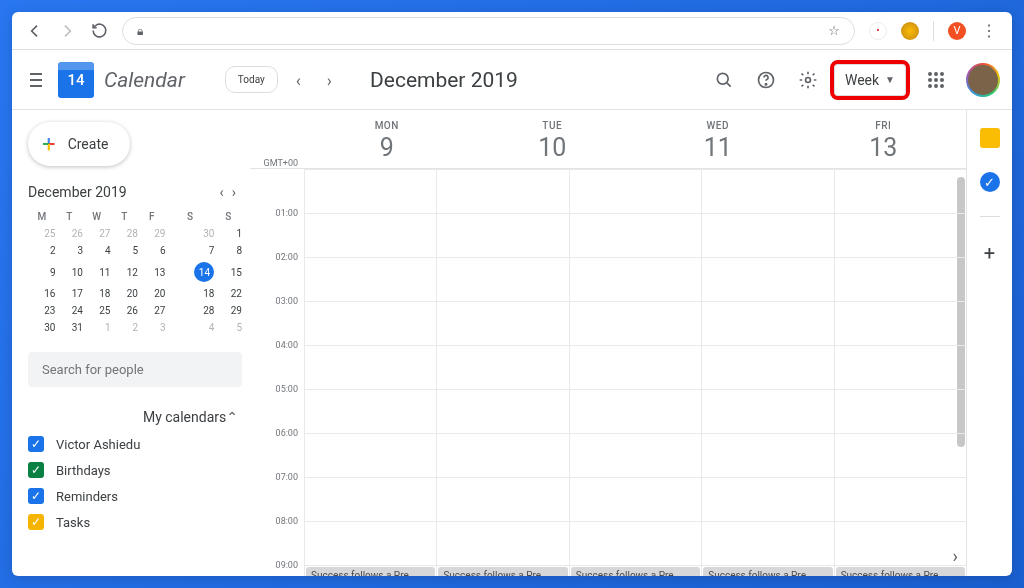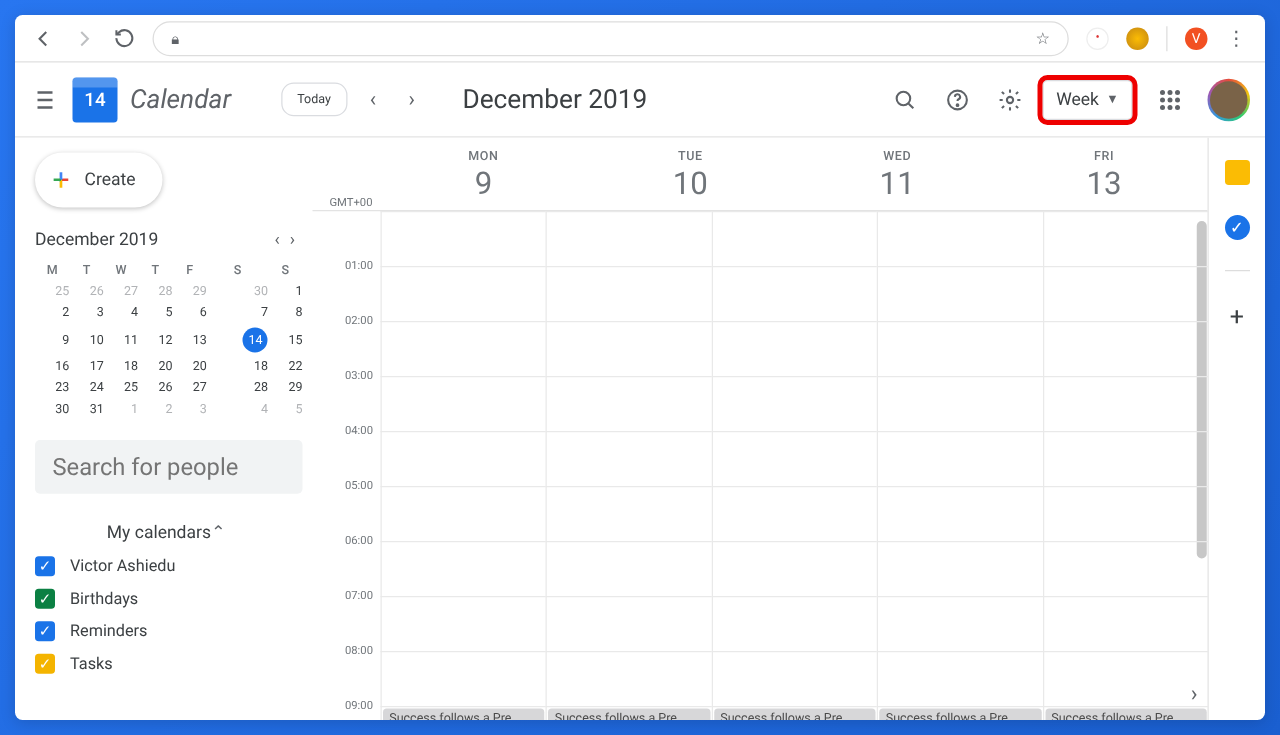--- a/index.html
+++ b/index.html
@@ -29,22 +29,22 @@
 .sidebar { width:238px; padding:12px 8px 0 16px; overflow:auto; }
 .create-btn { display:inline-flex; align-items:center; gap:12px; border:none; box-shadow:0 1px 4px rgba(0,0,0,0.25); border-radius:24px; padding:10px 22px 10px 14px; background:#fff; font-size:14px; color:#3c4043; cursor:pointer; margin-bottom:18px; }
 .plus { font-size:24px; background: conic-gradient(from 45deg, #ea4335 0 25%, #fbbc04 0 50%, #34a853 0 75%, #4285f4 0 100%); -webkit-background-clip: text; color: transparent; font-weight:400; line-height:1; }
 .minihdr { display:flex; align-items:center; justify-content:space-between; font-size:14px; color:#3c4043; padding:0 6px 8px 0; }
 .minihdr .arrows { display:flex; gap:8px; color:#5f6368; }
 .minical { width:100%; border-collapse:collapse; font-size:10px; color:#3c4043; }
 .minical th { font-weight:500; color:#70757a; padding:3px 0; font-size:10px; }
 .minical td { text-align:right; padding:3px 0; cursor:pointer; }
 .minical td.dim { color:#b1b3b6; }
 .minical td.today span { background:#1a73e8; color:#fff; border-radius:50%; display:inline-flex; width:20px; height:20px; align-items:center; justify-content:center; }
-.search-ppl { margin:16px 0 18px; background:#f1f3f4; border:none; border-radius:4px; padding:10px 14px; width:100%; font-size:19px; color:#5f6368; }
-.section-hdr { display:flex; align-items:center; justify-content:center; font-size:14px; color:#3c4043; padding:4px 4px 6px 0; cursor:pointer; }
+.search-ppl { margin:16px 0 18px; background:#f1f3f4; border:none; border-radius:4px; padding:10px 14px; width:100%; font-size:13px; color:#5f6368; }
+.section-hdr { display:flex; align-items:center; justify-content:flex-end; font-size:14px; color:#3c4043; padding:4px 4px 6px 0; cursor:pointer; }
 .cal-item { display:flex; align-items:center; gap:12px; padding:5px 0; font-size:13px; color:#3c4043; }
 .cbox { width:16px; height:16px; border-radius:3px; display:flex; align-items:center; justify-content:center; color:#fff; font-size:12px; }
 .grid-wrap { flex:1; display:flex; flex-direction:column; position:relative; }
 .dayrow { display:flex; border-bottom:1px solid #e3e3e3; }
 .tzcol { width:54px; text-align:right; font-size:9px; color:#70757a; padding:48px 6px 0 0; }
 .daycol { flex:1; text-align:center; padding:10px 0 6px; }
 .daycol .dow { font-size:10px; color:#70757a; font-weight:500; letter-spacing:0.5px; }
 .daycol .dnum { font-size:25px; color:#70757a; font-weight:400; margin-top:2px; }
 .hours { flex:1; overflow:auto; position:relative; }
 .hrow { display:flex; height:44px; min-height:44px; }

